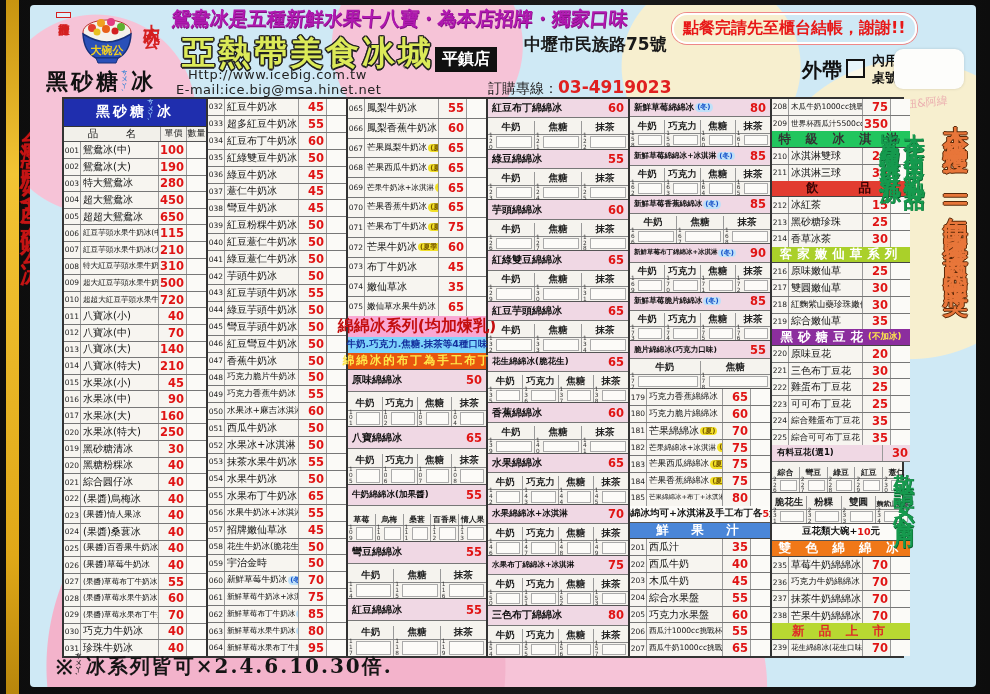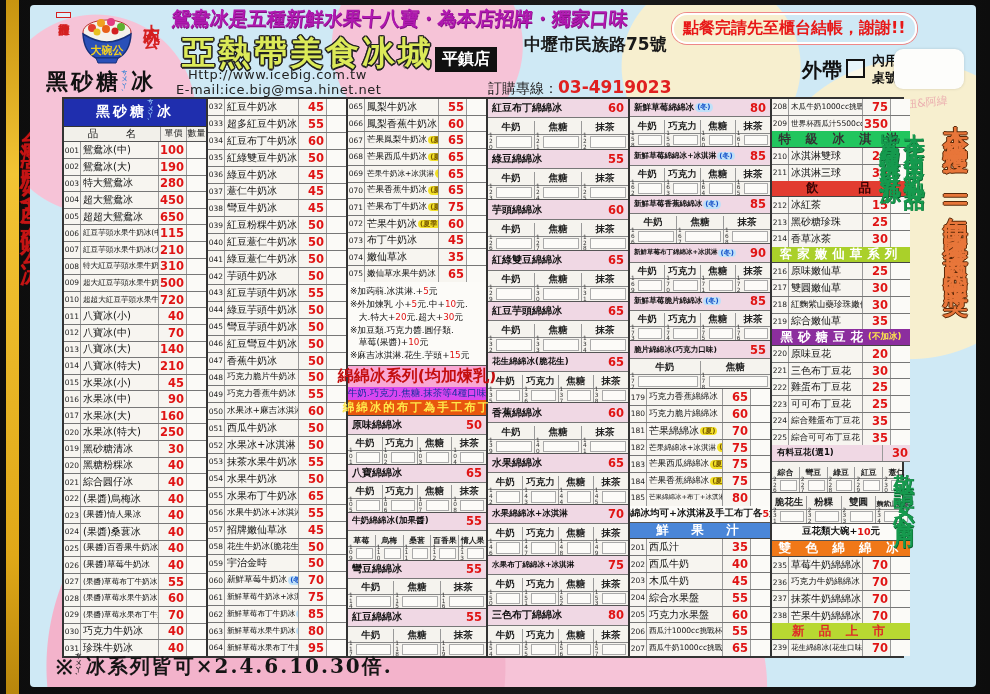--- a/index.html
+++ b/index.html
@@ -68,21 +68,21 @@
   .chead .cp,.chead .cq{width:25px;display:flex;align-items:center;justify-content:center;font-size:9px;border-right:1px solid #999;flex:none;}
   .chead .cq{width:19px;border-right:none;}
   .shead{flex:1;display:flex;align-items:center;justify-content:center;font-weight:bold;border-bottom:1px solid #444;
          font-size:12.5px;letter-spacing:5px;white-space:nowrap;overflow:hidden;}
   .shead .sub{font-size:8.5px;letter-spacing:0;font-weight:bold;}
   .notes{flex:5.2;display:flex;flex-direction:column;justify-content:space-evenly;font-size:8.8px;line-height:1.02;
          color:#111;padding:1px 1px 1px 2px;border-bottom:1px solid #555;background:#fcfbf8;white-space:nowrap;overflow:hidden;}
   .rd{color:#e01414;font-style:normal;}
   .ban{flex:2.8;display:flex;flex-direction:column;border-bottom:1px solid #444;}
   .ban .b1{flex:1.2;background:#f9a8d4;color:#c40e0e;font-weight:900;font-size:16px;display:flex;align-items:center;justify-content:center;white-space:nowrap;}
-  .ban .b2{flex:1;background:#d946ef;color:#14309e;font-weight:normal;font-size:9.5px;display:flex;align-items:center;justify-content:center;white-space:nowrap;}
+  .ban .b2{flex:1;background:#7dd3fc;color:#14309e;font-weight:bold;font-size:9.5px;display:flex;align-items:center;justify-content:center;white-space:nowrap;}
   .ban .b3{flex:1;background:#e8560e;color:#ffe84a;font-weight:bold;font-size:11.5px;display:flex;align-items:center;justify-content:center;letter-spacing:2px;white-space:nowrap;}
   .sec{flex:3;display:flex;flex-direction:column;min-height:0;border-bottom:1px solid #555;}
   .st{flex:1.15;display:flex;align-items:center;background:#f0d8e4;border-bottom:1px solid #777;padding:0 2px;min-height:0;}
   .st .nm{font-weight:bold;}
   .st .pr{border-left:none;width:22px;}
   .frow{flex:1;display:flex;border-bottom:1px solid #888;min-height:0;align-items:flex-end;}
   .fcell{flex:1;border-right:1px solid #999;display:flex;align-items:center;justify-content:center;
          font-size:9.5px;font-weight:bold;color:#222;white-space:nowrap;overflow:hidden;min-width:0;}
   .fcell:last-child{border-right:none;}
   .fcell.f5{font-size:7.8px;}.fcell.fl{font-size:6.6px;}
@@ -529,28 +529,20 @@
               <span class="no">074</span>
               <span class="nm">嫩仙草冰</span>
               <span class="pr">35</span>
               <span class="qty"></span>
             </div><div class="row">
               <span class="no">075</span>
               <span class="nm sm">嫩仙草水果牛奶冰</span>
               <span class="pr">65</span>
               <span class="qty"></span>
             </div></div>
-          <div class="notes">
-            <div class="">※加蒟蒻.冰淇淋.+<i class="rd">5</i>元</div>
-            <div class="">※外加煉乳 小+<i class="rd">5</i>元.中+<i class="rd">10</i>元.</div>
-            <div class="">　大.特大+<i class="rd">20</i>元.超大+<i class="rd">30</i>元</div>
-            <div class="">※加豆類.巧克力醬.圓仔類.</div>
-            <div class="">　草莓(果醬)+<i class="rd">10</i>元</div>
-            <div class="">※麻吉冰淇淋.花生.芋頭+<i class="rd">15</i>元</div>
-          </div>
           <div class="ban">
             <div class="b1">綿綿冰系列(均加煉乳)</div>
             <div class="b2">牛奶.巧克力.焦糖.抹茶等4種口味</div>
             <div class="b3">綿綿冰的布丁為手工布丁</div>
           </div>
           <div class="sec">
             <div class="st">
               <span class="nm">原味綿綿冰</span>
               <span class="pr">50</span>
             </div>

